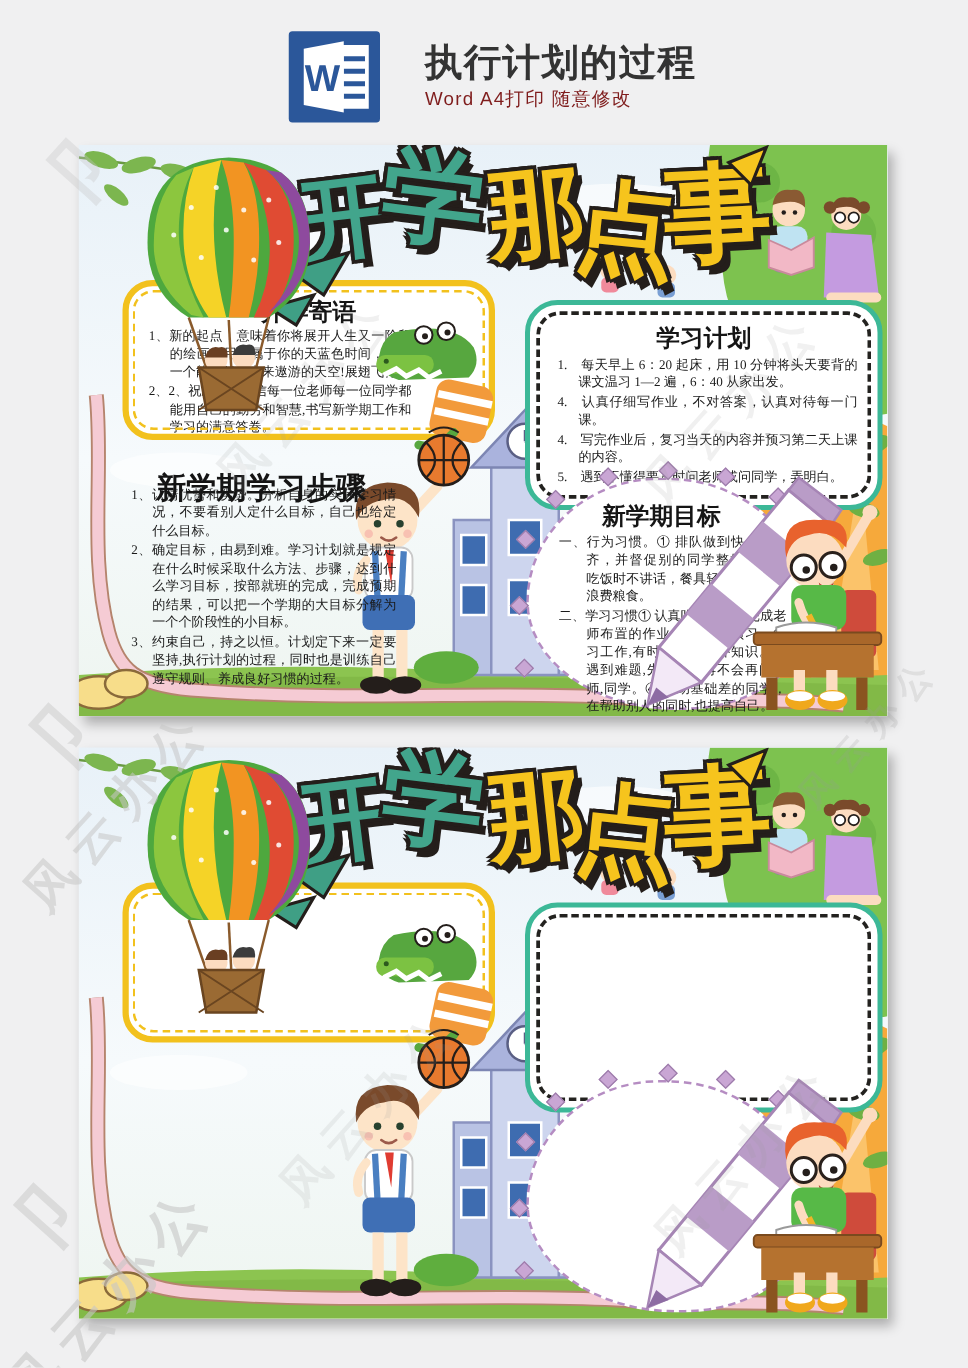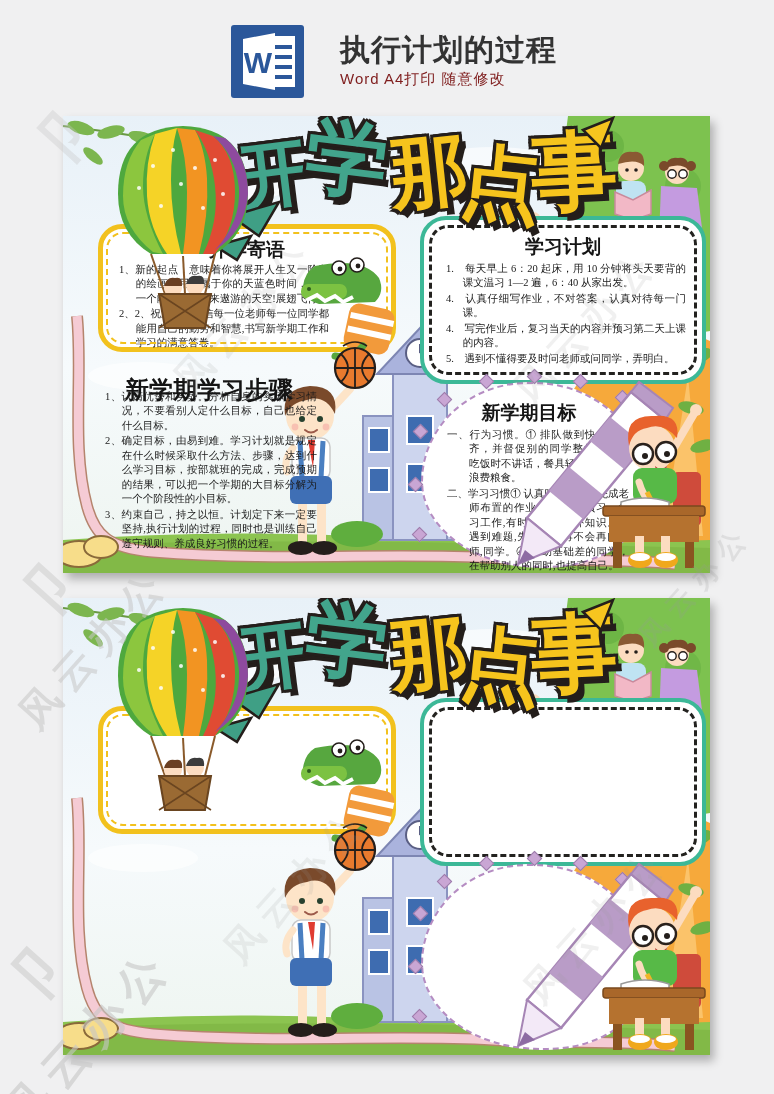--- a/index.html
+++ b/index.html
@@ -23,21 +23,21 @@
   .bg{z-index:1;} .boxes{z-index:2;} .titleart{z-index:3;} .fg{z-index:4;pointer-events:none;}
   
   .tchar{position:absolute;font-weight:900;font-family:"DejaVu Sans",sans-serif;line-height:1;
     text-shadow:-3px -3px 0 #241e1b,3px -3px 0 #241e1b,-3px 3px 0 #241e1b,3px 3px 0 #241e1b,
       0 -3px 0 #241e1b,0 3px 0 #241e1b,-3px 0 0 #241e1b,3px 0 0 #241e1b,6px 7px 0 #241e1b;}
   .teal{color:#42a58c;} .gold{color:#f6c41d;}
   
   .pbox{position:absolute;background:#fff;box-sizing:border-box;}
   .box-greeting{left:35px;top:108px;width:298px;height:128px;border:5px solid #f2c11d;border-radius:24px;}
   .box-greeting::after{content:"";position:absolute;inset:3px;border:2px dashed #f2c11d;border-radius:17px;pointer-events:none;}
-  .box-plan{left:357px;top:100px;width:286px;height:168px;border:4px solid #3cb897;border-radius:26px;}
+  .box-plan{left:357px;top:124px;width:286px;height:168px;border:4px solid #3cb897;border-radius:26px;}
   .box-plan::after{content:"";position:absolute;inset:5px;border:3px dashed #23221f;border-radius:19px;pointer-events:none;}
   .box-goals{left:358px;top:266px;width:228px;height:186px;border:2px dashed #b58cc2;background:#fff;
              border-radius:48% 52% 46% 54% / 55% 60% 42% 48%;}
   .diamond{position:absolute;width:9px;height:9px;background:#c9a6d4;border:1px solid #9d7cab;transform:rotate(45deg);}
   .box-h{margin:0;text-align:center;font-size:19px;font-weight:800;color:#151515;
          font-family:"Liberation Sans","DejaVu Sans",sans-serif;}
   .mini{font-family:"Liberation Serif","DejaVu Serif",serif;font-size:10.5px;line-height:1.38;color:#1a1a1a;text-align:justify;}
   .hang{text-indent:-1.6em;padding-left:1.6em;margin:0 0 1px 0;}
   .hang2{text-indent:-2.1em;padding-left:2.1em;margin:0 0 1px 0;}
   .greet-body{position:absolute;left:16px;right:62px;top:34px;}

